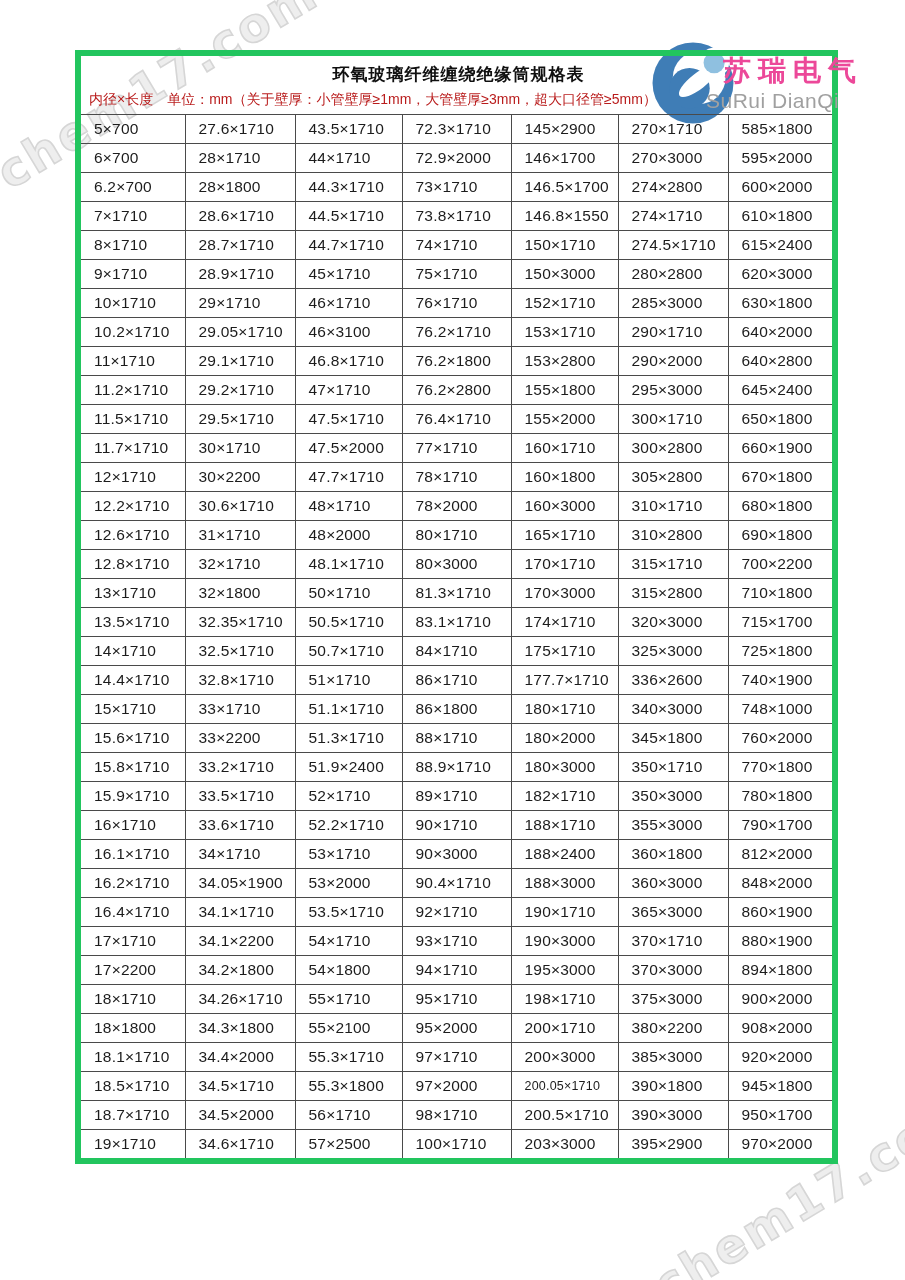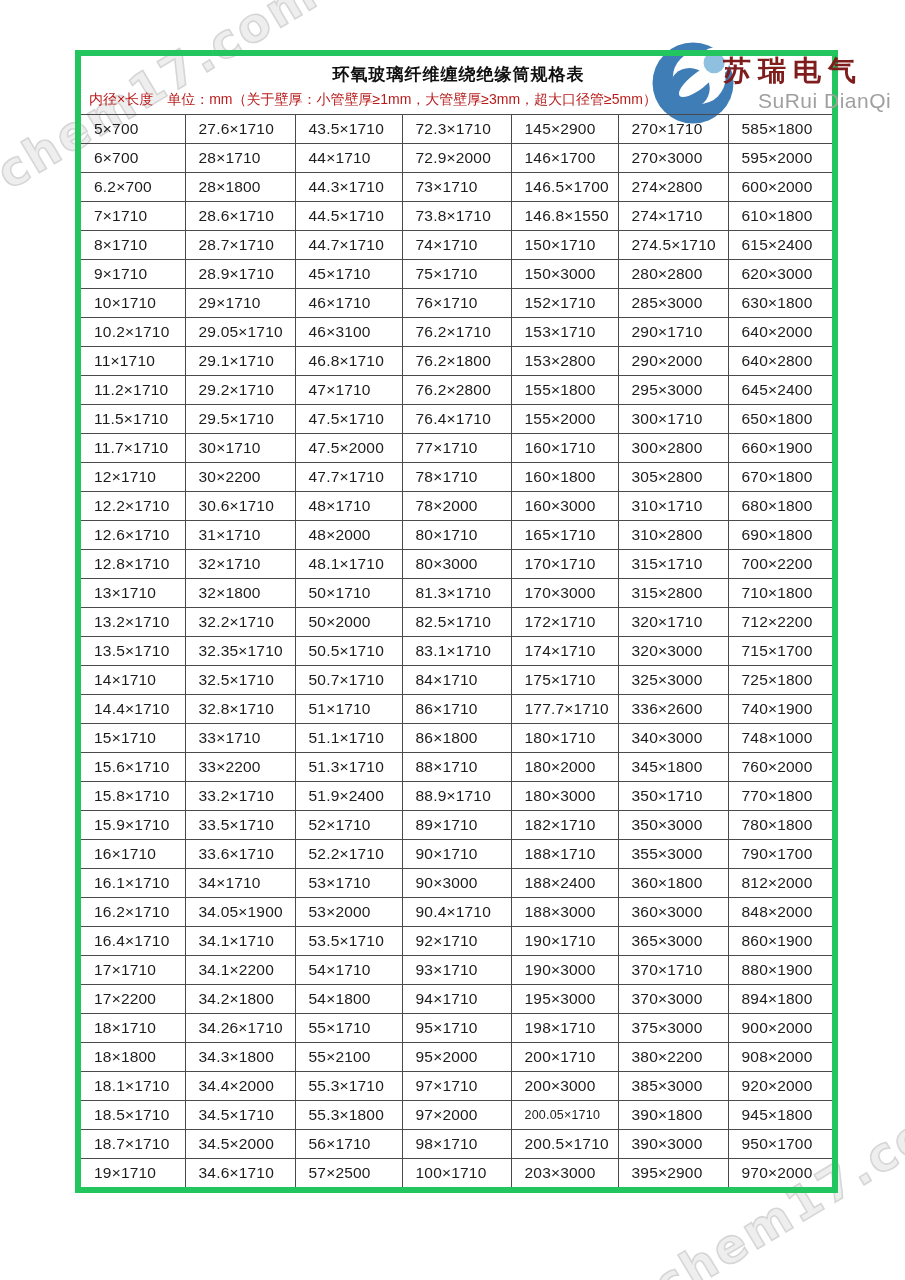--- a/index.html
+++ b/index.html
@@ -79,21 +79,21 @@
   .logo { position: absolute; z-index: 3; }
   .logo-mark { left: 649px; top: 39px; width: 88px; height: 88px; z-index: 1; }
   .logo-cn {
     left: 723px; top: 52px;
     font-size: 28px;
     font-weight: bold;
     letter-spacing: 7px;
     white-space: nowrap;
   }
   .logo-en {
-    left: 758px; top: 89px;
+    left: 706px; top: 89px;
     font-size: 21px;
     letter-spacing: 0.5px;
     white-space: nowrap;
   }
 </style>
 </head>
 <body>
 
 <div class="page">
 
@@ -103,21 +103,21 @@
   <div class="logo logo-mark">
     <svg width="88" height="88" viewBox="-50 -50 100 100" xmlns="http://www.w3.org/2000/svg">
       <circle r="46" fill="#3f7db6"></circle>
       <circle cx="7" cy="-6" r="30" fill="#ffffff"></circle>
       <circle cx="-4" cy="6" r="23" fill="#3f7db6"></circle>
       <ellipse cx="6" cy="2" rx="27" ry="9" fill="#ffffff" transform="rotate(-38)"></ellipse>
       <circle cx="24" cy="-23" r="17" fill="#ffffff"></circle>
       <circle cx="24" cy="-23" r="12" fill="#8fc0e0"></circle>
     </svg>
   </div>
-  <div class="logo logo-cn" style="color:#7f1d1d;">苏瑞电气</div>
+  <div class="logo logo-cn" style="color:#ec4899;">苏瑞电气</div>
   <div class="logo logo-en" style="color:#a0a0a0;">SuRui DianQi</div>
 
   <table class="spec-table">
     <colgroup>
       <col style="width:107px">
         <col style="width:110px">
         <col style="width:107px">
       <col style="width:109px">
         <col style="width:107px">
         <col style="width:110px">
@@ -279,29 +279,20 @@
         <tr>
           <td>13×1710</td>
           <td>32×1800</td>
           <td>50×1710</td>
           <td>81.3×1710</td>
           <td>170×3000</td>
           <td>315×2800</td>
           <td>710×1800</td>
         </tr>
         <tr>
-          <td>13.2×1710</td>
-          <td>32.2×1710</td>
-          <td>50×2000</td>
-          <td>82.5×1710</td>
-          <td>172×1710</td>
-          <td>320×1710</td>
-          <td>712×2200</td>
-        </tr>
-        <tr>
           <td>13.5×1710</td>
           <td>32.35×1710</td>
           <td>50.5×1710</td>
           <td>83.1×1710</td>
           <td>174×1710</td>
           <td>320×3000</td>
           <td>715×1700</td>
         </tr>
         <tr>
           <td>14×1710</td>

